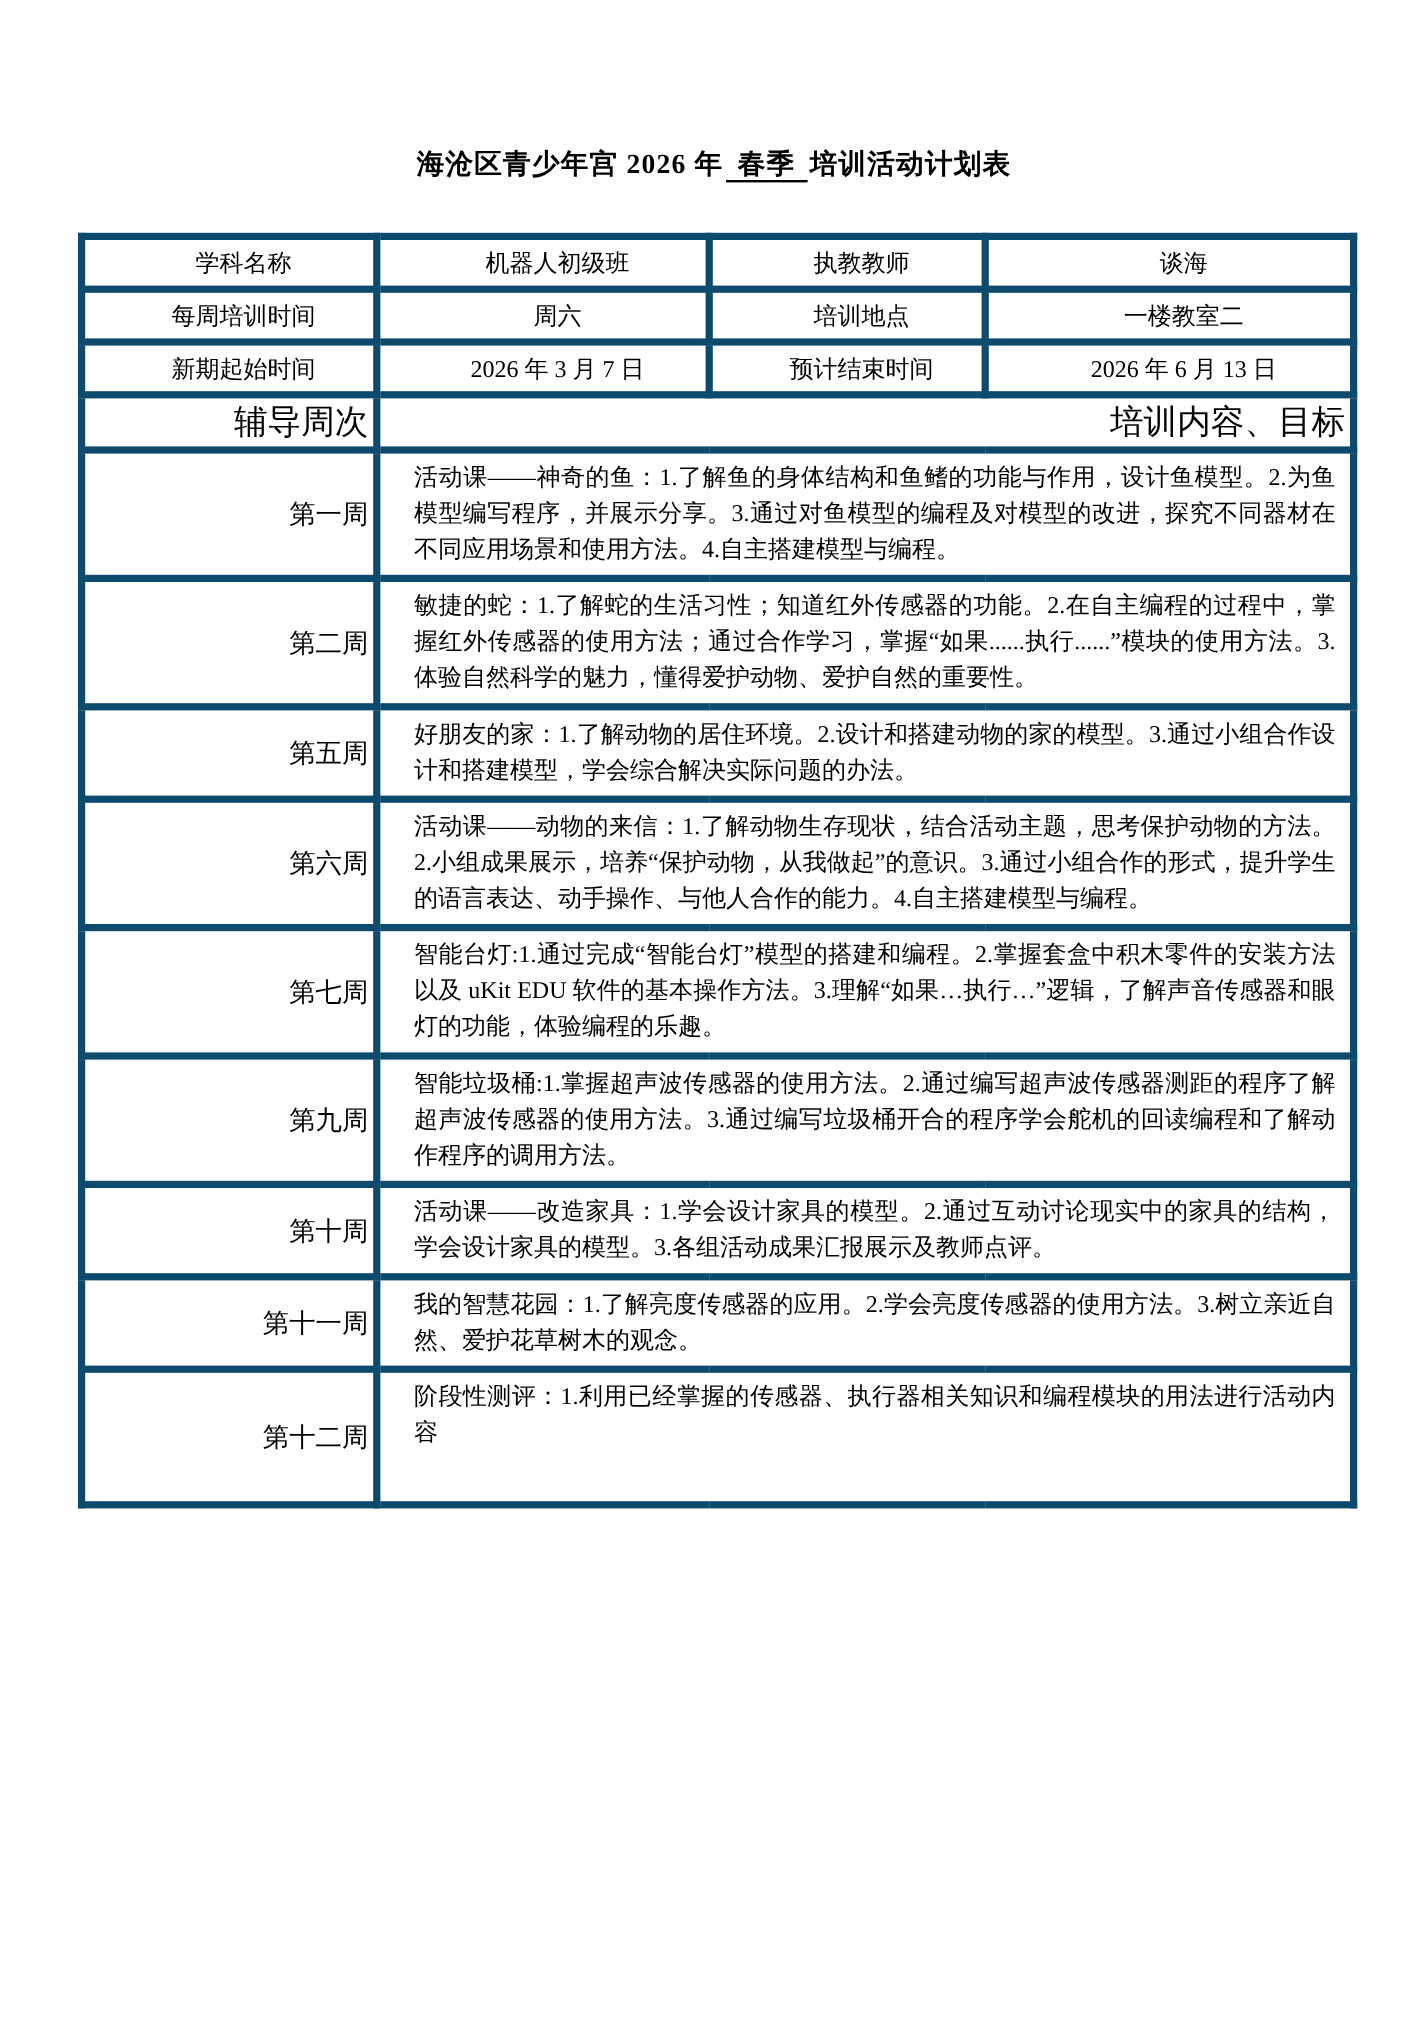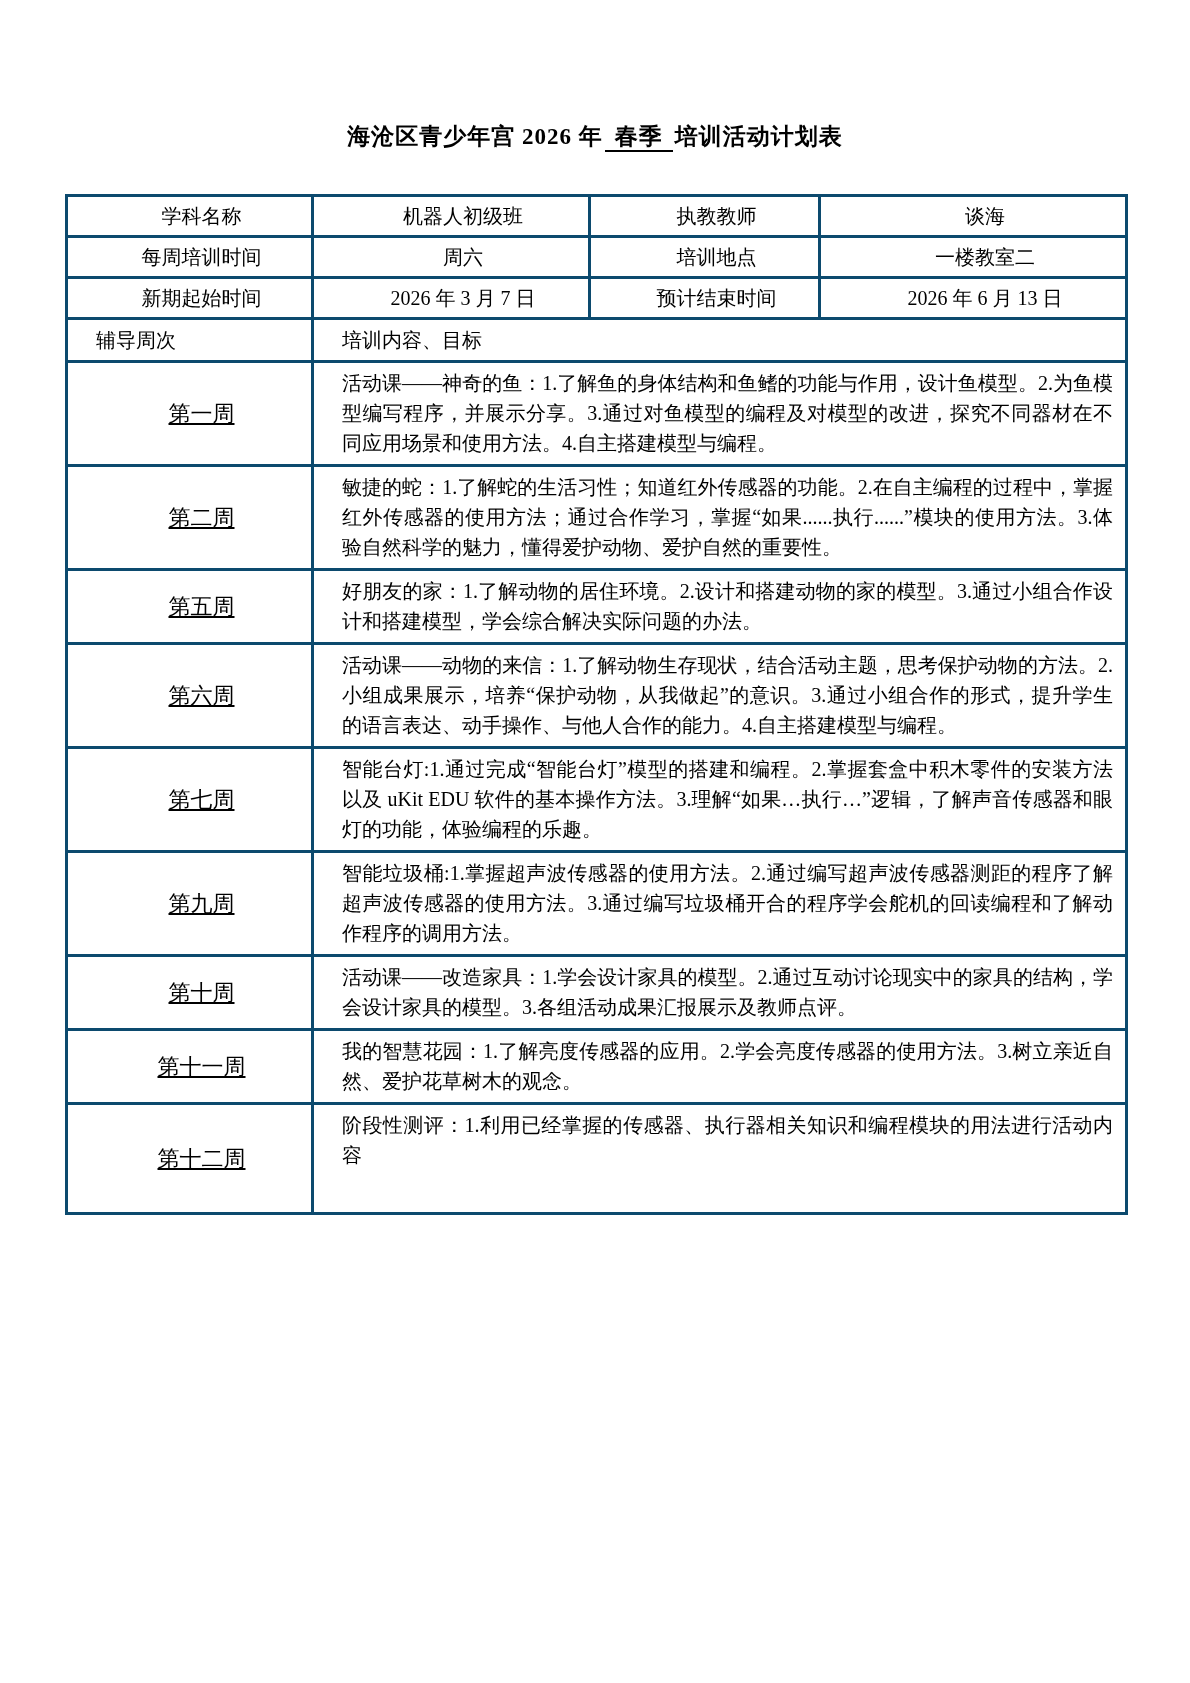--- a/index.html
+++ b/index.html
@@ -30,44 +30,43 @@
     margin: 16px 2px;
     line-height: 26px;
   }
   table.plan {
     border-collapse: collapse;
     table-layout: fixed;
     width: 1060px;
     margin: 26px 0 0 65px;
   }
   table.plan td {
-    border: 3px solid #0c4a6e;
+    border: 6px solid #0c4a6e;
     word-break: break-all;
     padding-left: 28px;
   }
   .info-cell {
     height: 38px;
     text-align: center;
     vertical-align: middle;
     font-size: 20px;
     padding: 0 4px;
   }
   .sched-header-cell {
     height: 40px;
-    text-align: left;
+    text-align: right;
     vertical-align: middle;
-    font-size: 20px;
+    font-size: 28px;
     padding: 0 4px;
   }
   .week-cell {
-    text-align: center;
+    text-align: right;
     vertical-align: middle;
     font-size: 22px;
     padding: 0 4px;
-    text-decoration: underline;
   }
   .content-cell {
     font-size: 20px;
     line-height: 30px;
     padding: 5px 12px 6px 14px;
     text-align: justify;
     vertical-align: middle;
   }
   tr.tall-row .content-cell {
     height: 96px;

